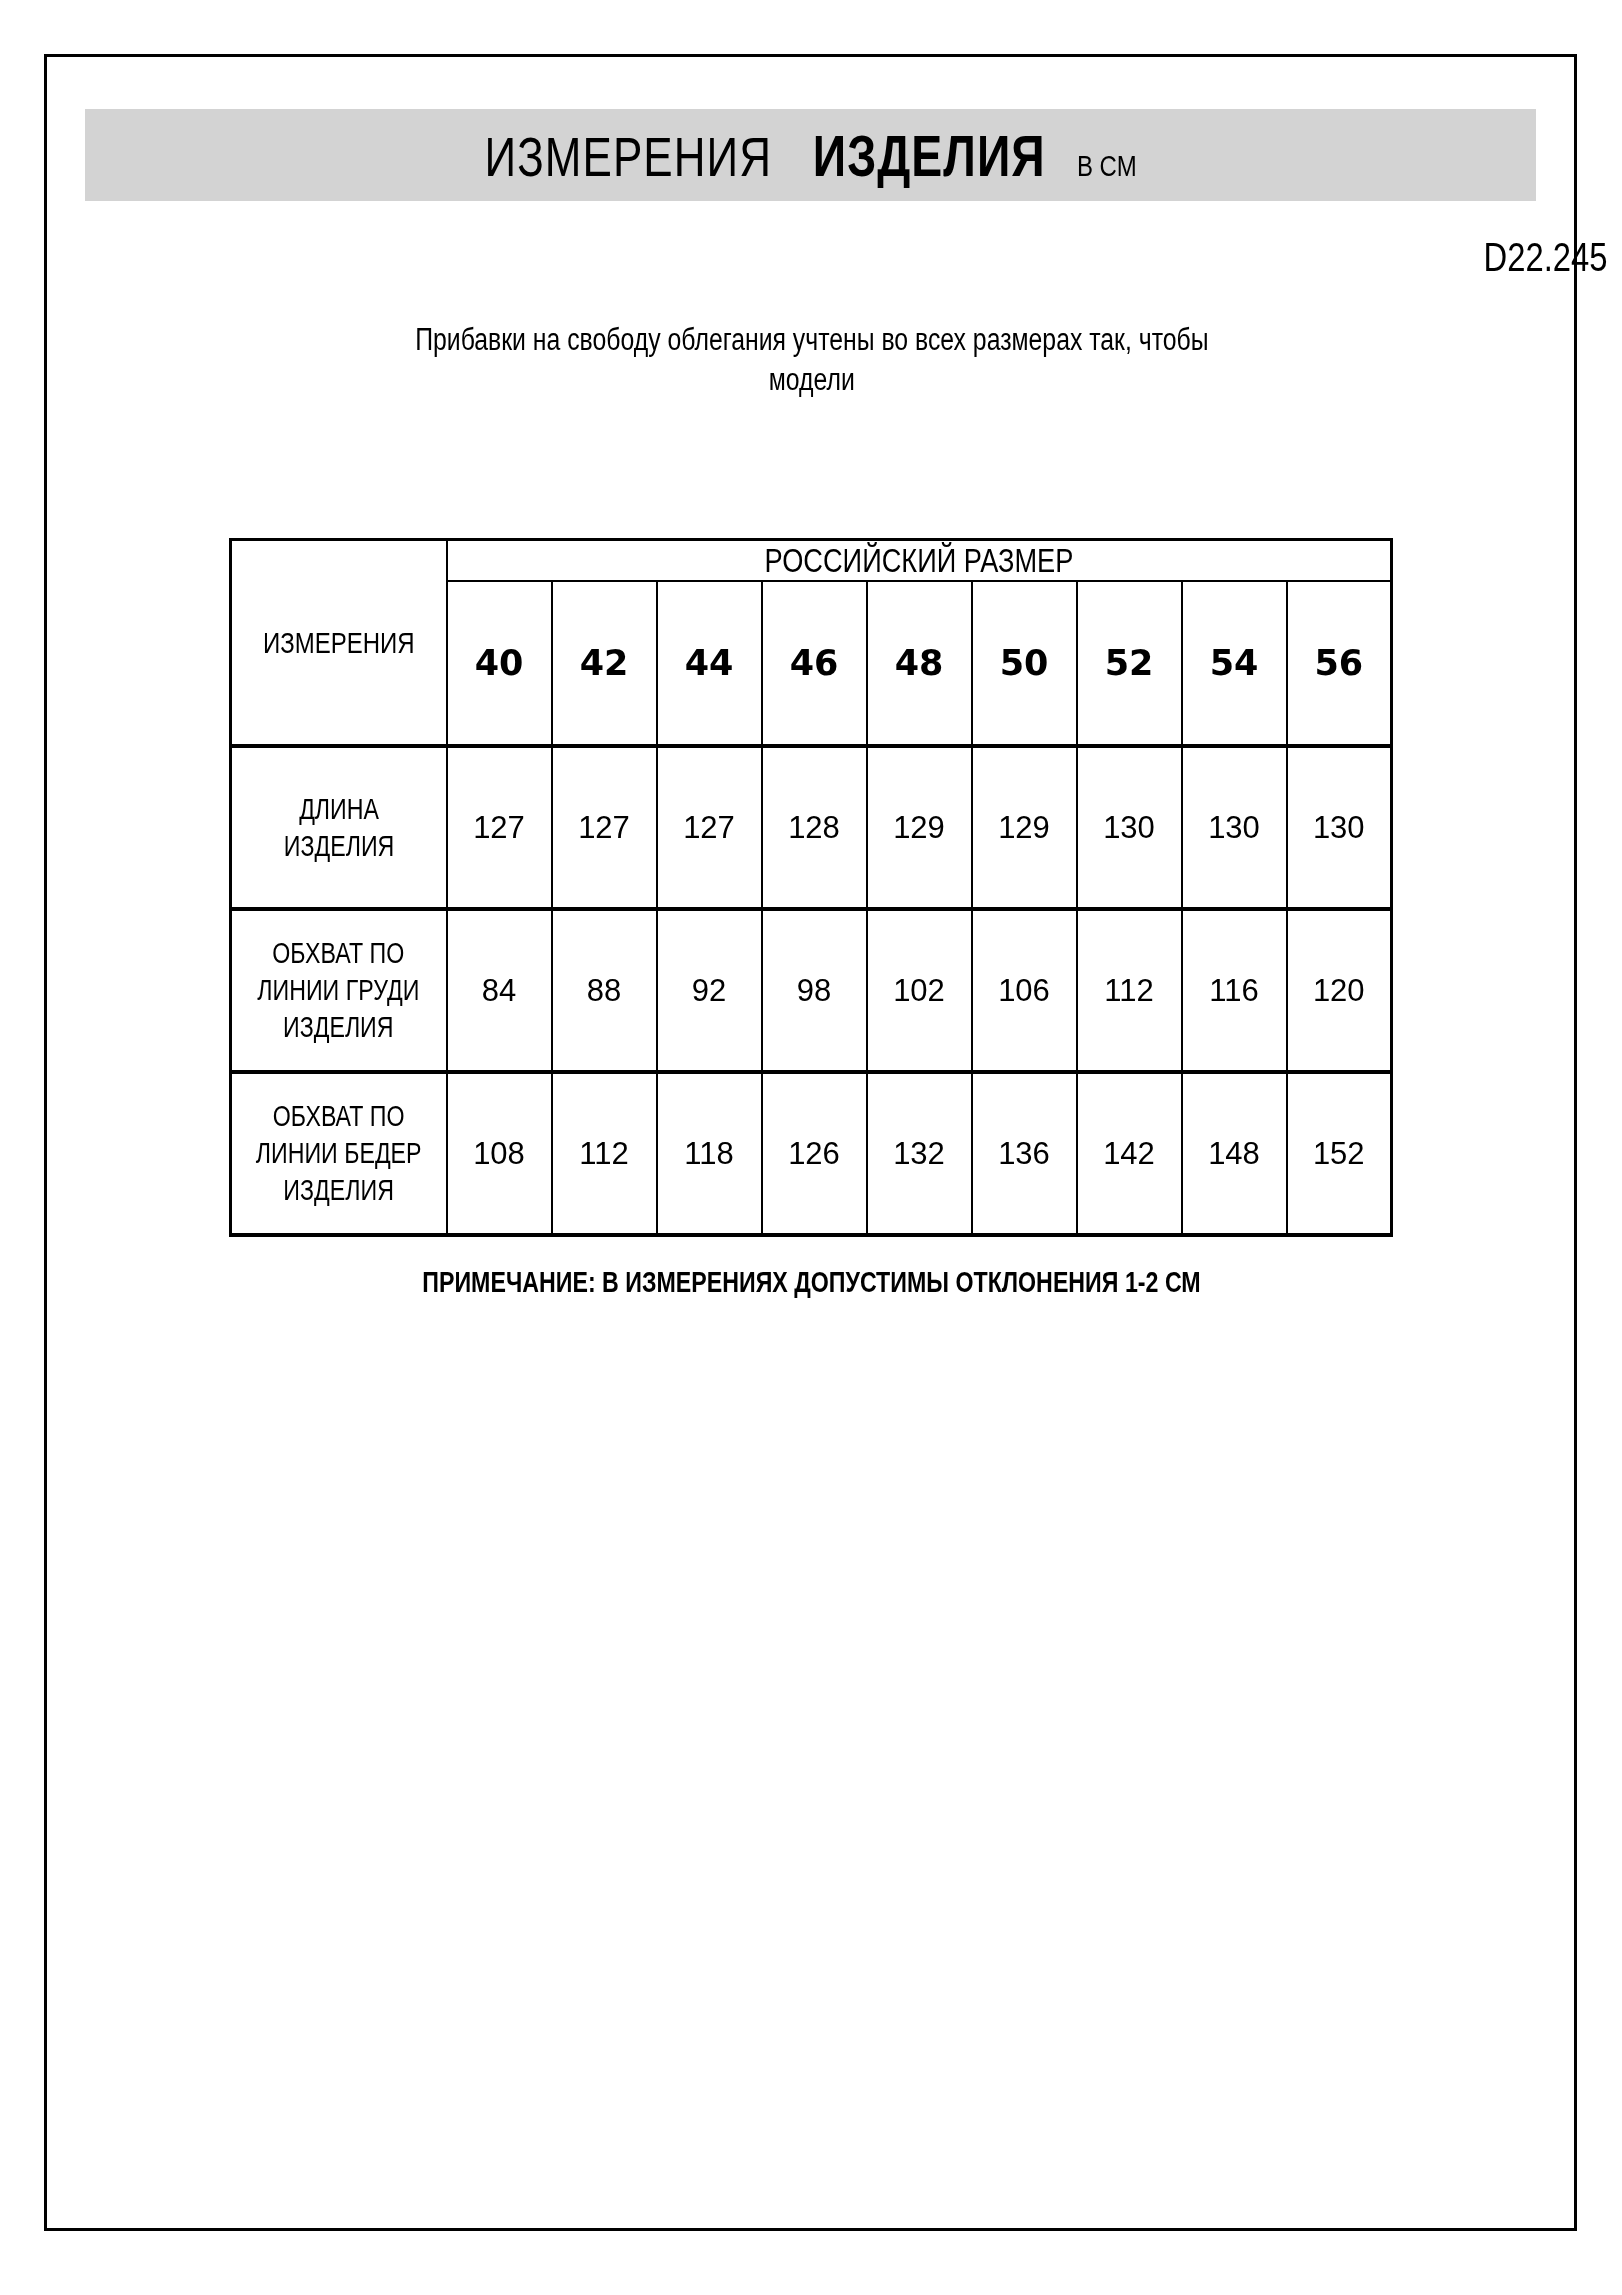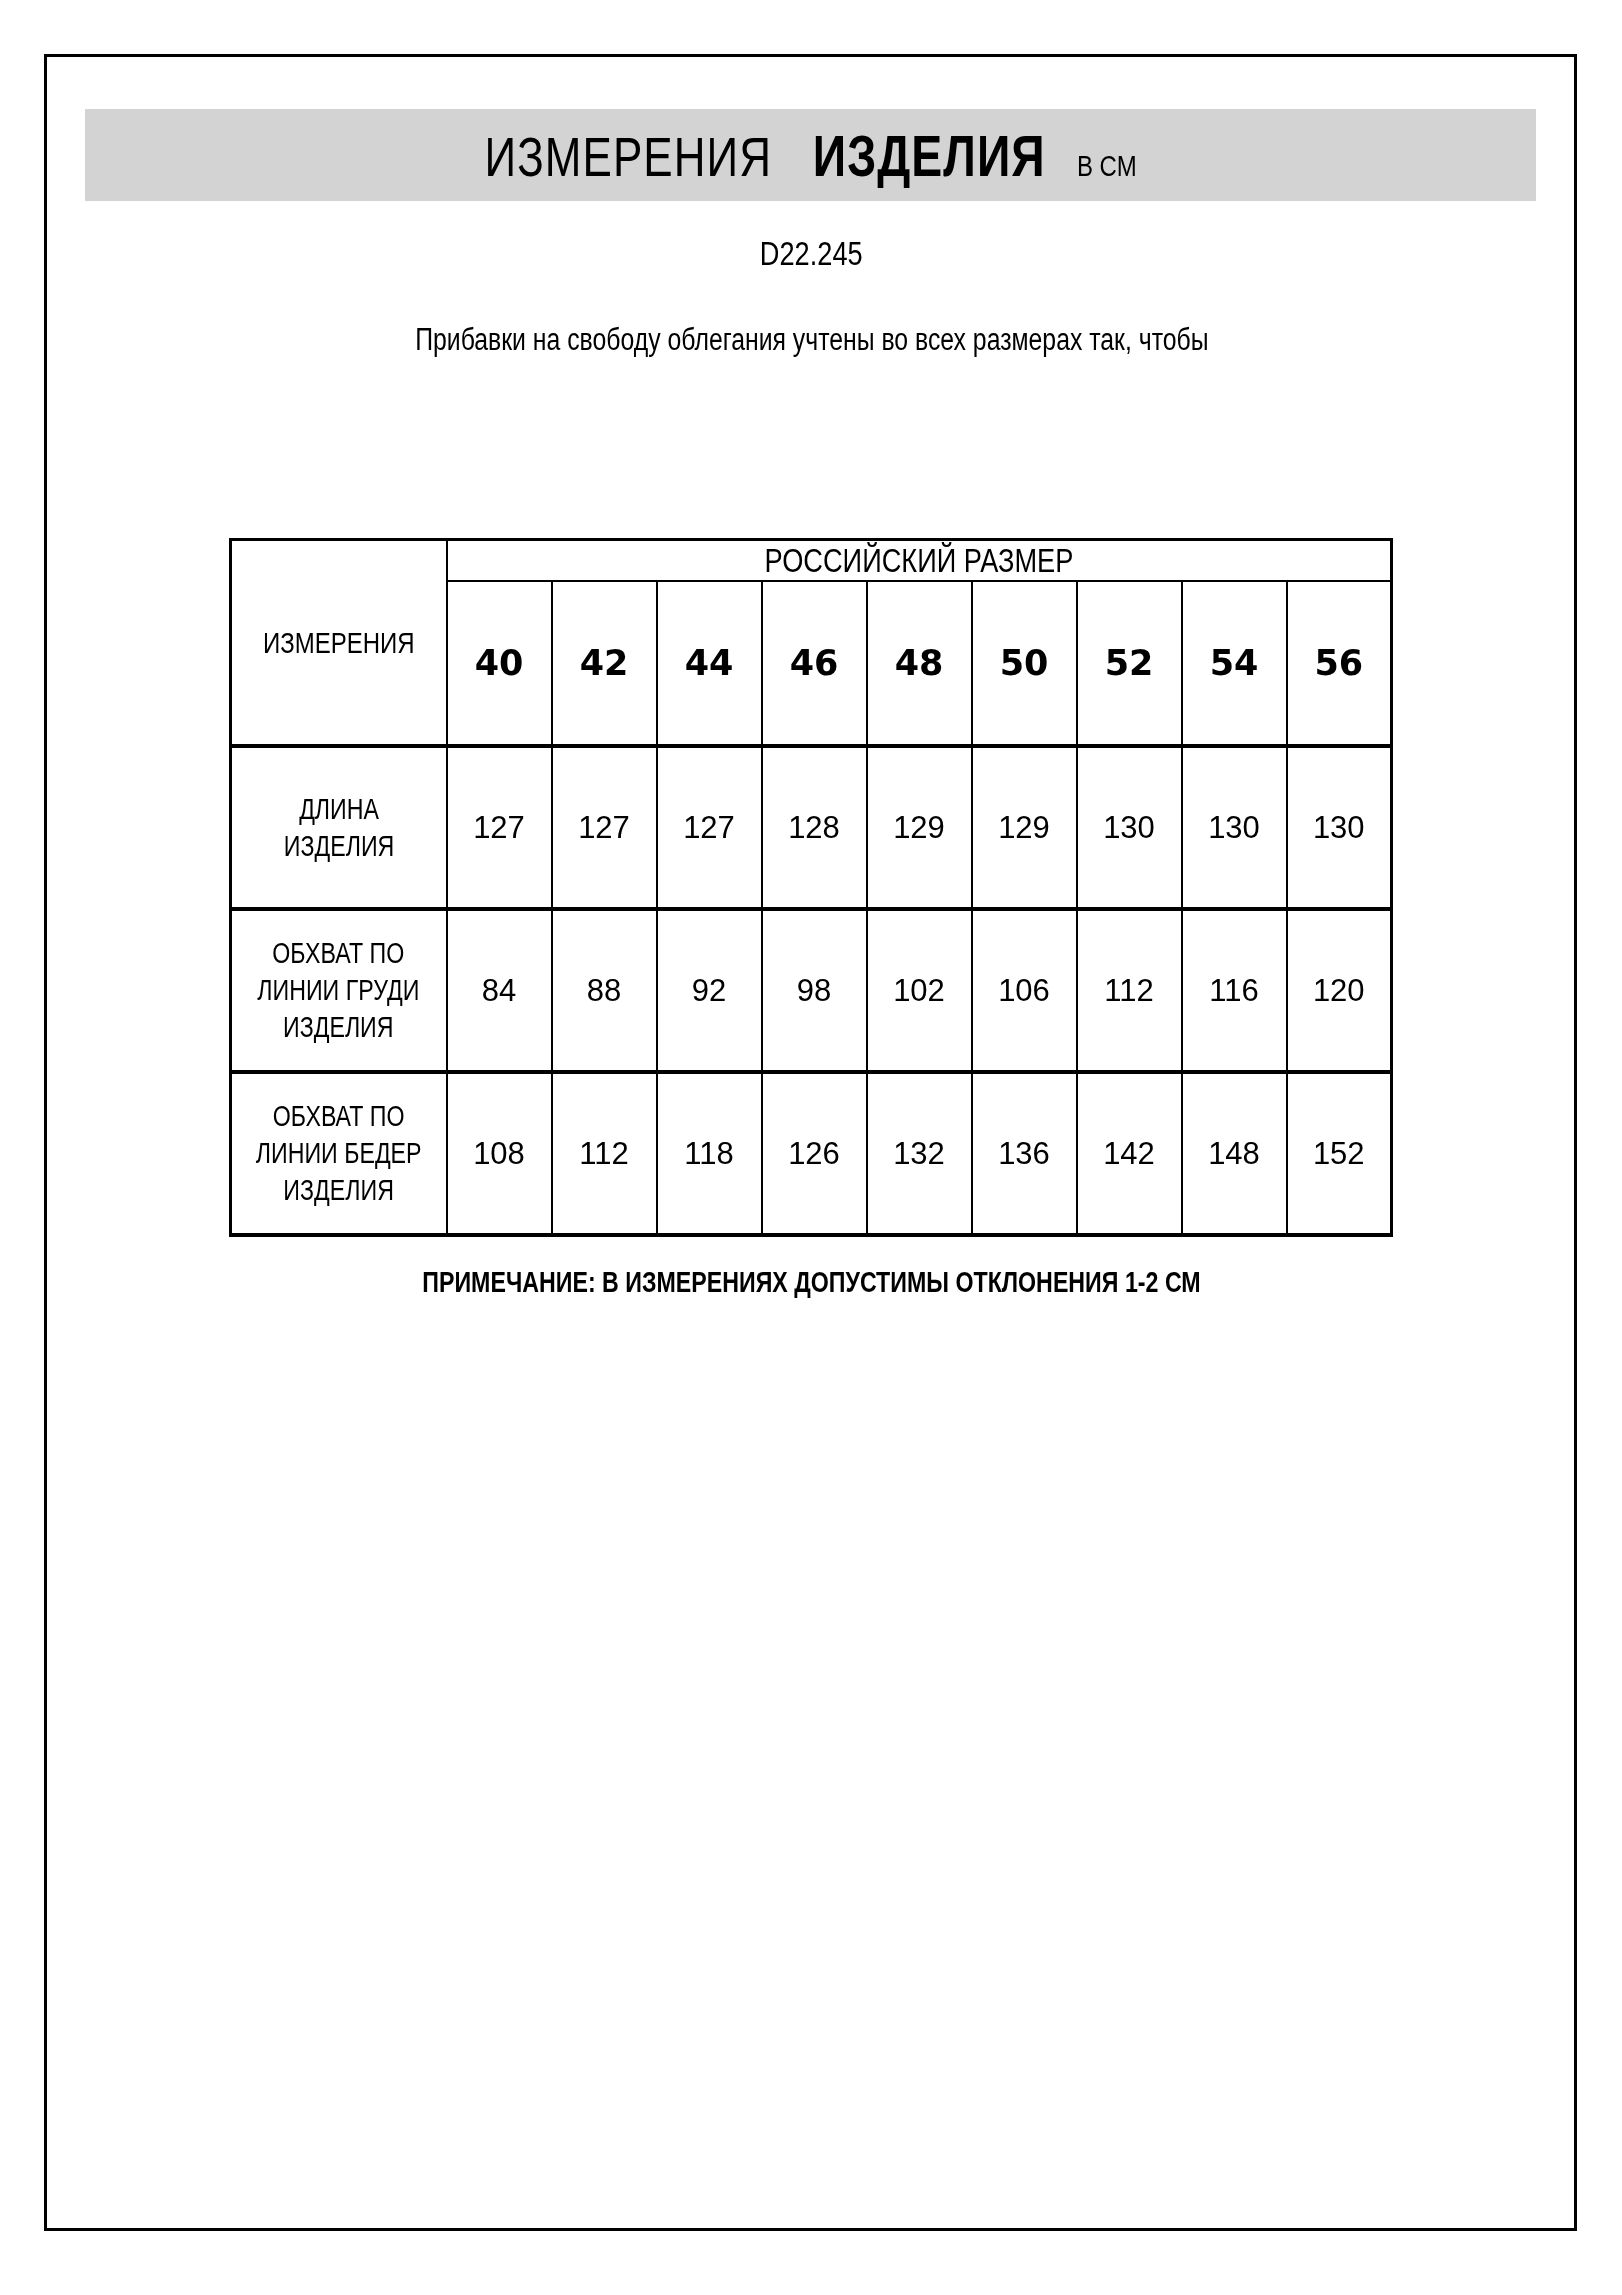--- a/index.html
+++ b/index.html
@@ -50,22 +50,22 @@
   .title-w1 { font-size: 55px; font-weight: normal; letter-spacing: 1.3px; }
   .title-w2 { font-size: 58px; font-weight: bold; margin-left: 51px; letter-spacing: 1.3px; }
   .title-unit { font-size: 30px; font-weight: normal; margin-left: 39px; }
 
   
   .article {
     position: absolute;
     top: 234px;
     left: 0;
     width: 100%;
-    text-align: center;
-    font-size: 34px;
+    text-align: right;
+    font-size: 41px;
   }
 
   
   .subtitle {
     position: absolute;
     top: 288px;
     left: 0;
     width: 100%;
     text-align: center;
     font-size: 31px;
@@ -132,20 +132,21 @@
     <span class="title-unit">В СМ</span>
   </span>
 </div>
 
 <div class="article">
   <span class="cond">D22.245</span>
 </div>
 
 <div class="subtitle">
   <div><span class="cond">Прибавки на свободу облегания учтены во всех размерах так, чтобы</span></div>
+  <div><span class="cond">модели</span></div>
 </div>
 
 <table class="size-table">
   <colgroup>
     <col class="col-label">
     <col class="col-size">
       <col class="col-size">
       <col class="col-size">
     <col class="col-size">
       <col class="col-size">

